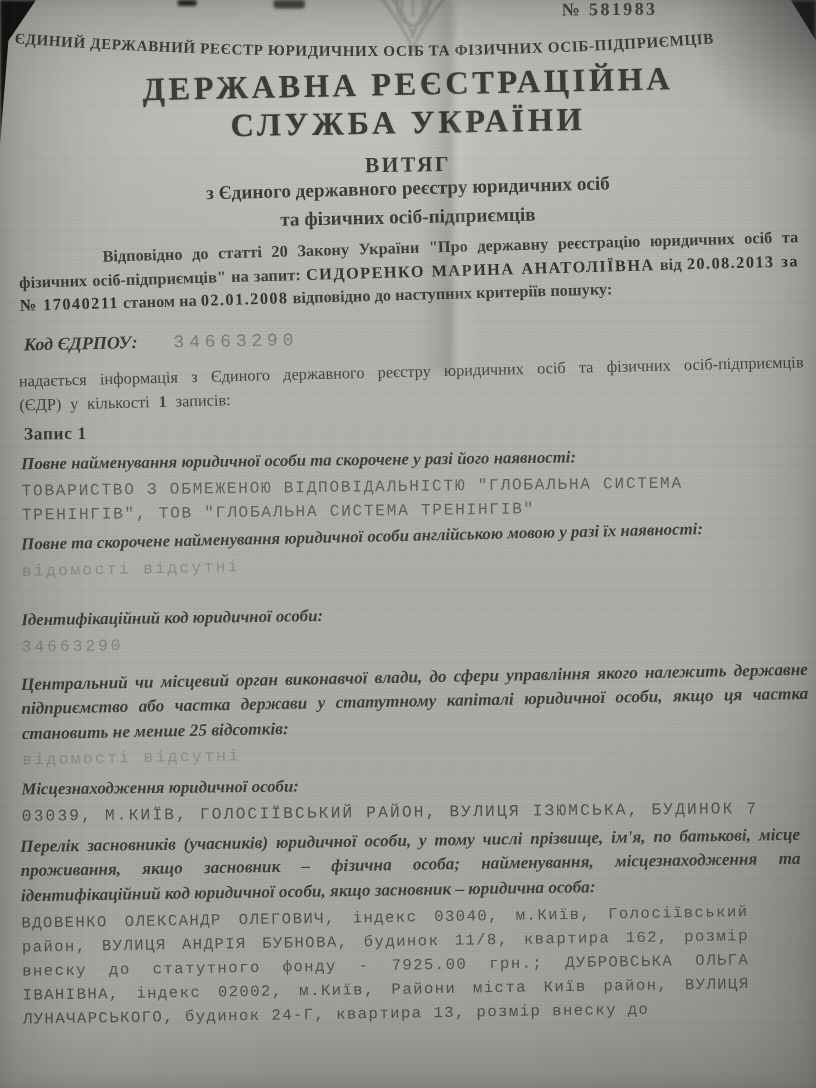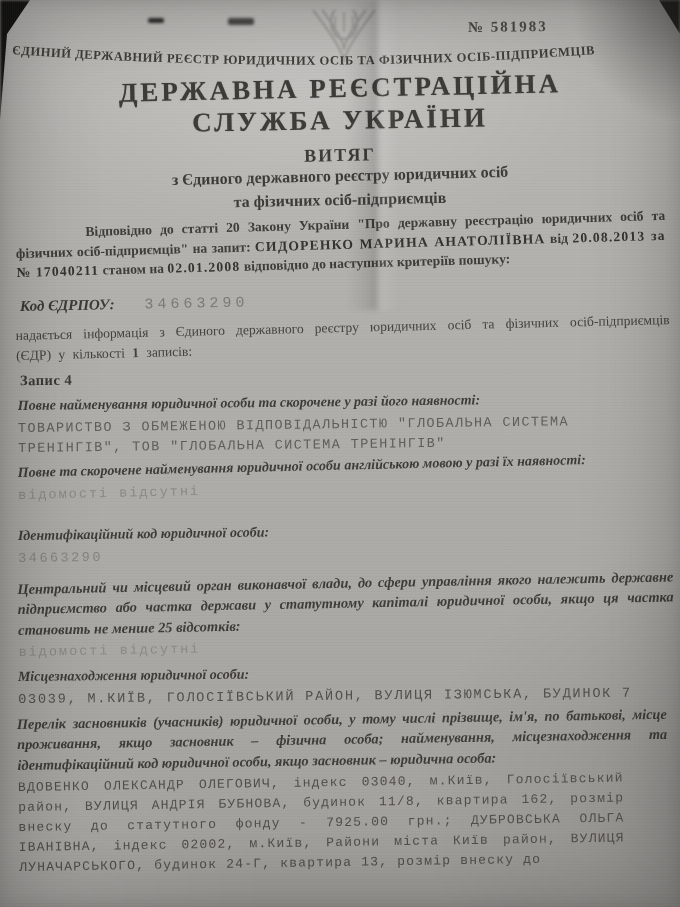--- a/index.html
+++ b/index.html
@@ -21,21 +21,21 @@
       repeating-linear-gradient(90deg, rgba(255,255,255,.022) 0 1px, transparent 1px 2px);}
   .corner-tl{position:absolute;left:0;top:0;width:34px;height:150px;
     background:#171615;clip-path:polygon(0 0,30px 0,7px 34px,0 120px);filter:blur(1.4px);}
   .corner-tr{position:absolute;right:0;top:0;width:30px;height:34px;
     background:#232220;clip-path:polygon(100% 0,100% 100%,30% 0);filter:blur(1.6px);}
   .crease{position:absolute;left:348px;top:0;width:52px;height:310px;filter:blur(2.5px);
     background:linear-gradient(90deg, transparent, rgba(0,0,0,.09) 42%, rgba(0,0,0,.15) 52%, rgba(255,255,255,.10) 62%, transparent);}
   .smudge{position:absolute;background:#2c2b29;filter:blur(1.5px);border-radius:2px;}
   .sm1{left:148px;top:0;width:16px;height:5px;}
   .sm2{left:228px;top:0;width:26px;height:7px;opacity:.8;}
-  .content{position:absolute;inset:0;filter:blur(.35px);color:#3c3a36;margin-top:18px;}
+  .content{position:absolute;inset:0;filter:blur(.35px);color:#3c3a36;}
 
   .emblem{position:absolute;left:288px;top:-8px;opacity:.55;filter:blur(1.1px);}
 
   .doc-number{position:absolute;left:468px;top:0;width:205px;
     font-size:15px;font-weight:700;letter-spacing:2px;color:#4c4a46;transform:rotate(-.5deg);}
 
   .register-svg{position:absolute;left:0;top:10px;}
   .register-text{font-family:"Liberation Serif","DejaVu Serif",serif;
     font-size:12.6px;font-weight:700;letter-spacing:.5px;fill:#403e3a;}
 
@@ -143,21 +143,21 @@
       <i>Код ЄДРПОУ:</i>
       <span class="mono">34663290</span>
     </p>
 
     <p class="provide">
       <span>надається інформація з Єдиного державного реєстру юридичних осіб та фізичних осіб-підприємців (ЄДР) у кількості </span>
       <b>1</b>
       <span> записів:</span>
     </p>
 
-    <div class="record-heading">Запис 4</div>
+    <div class="record-heading">Запис 1</div>
 
     <div class="field f0">
       <div class="label">Повне найменування юридичної особи та скорочене у разі його наявності:</div>
       <div class="value v-mid">ТОВАРИСТВО З ОБМЕЖЕНОЮ ВІДПОВІДАЛЬНІСТЮ "ГЛОБАЛЬНА СИСТЕМА ТРЕНІНГІВ", ТОВ "ГЛОБАЛЬНА СИСТЕМА ТРЕНІНГІВ"</div>
     </div>
 
     <div class="field f1">
       <div class="label">Повне та скорочене найменування юридичної особи англійською мовою у разі їх наявності:</div>
       <div class="value v-faded">відомості відсутні</div>
     </div>

